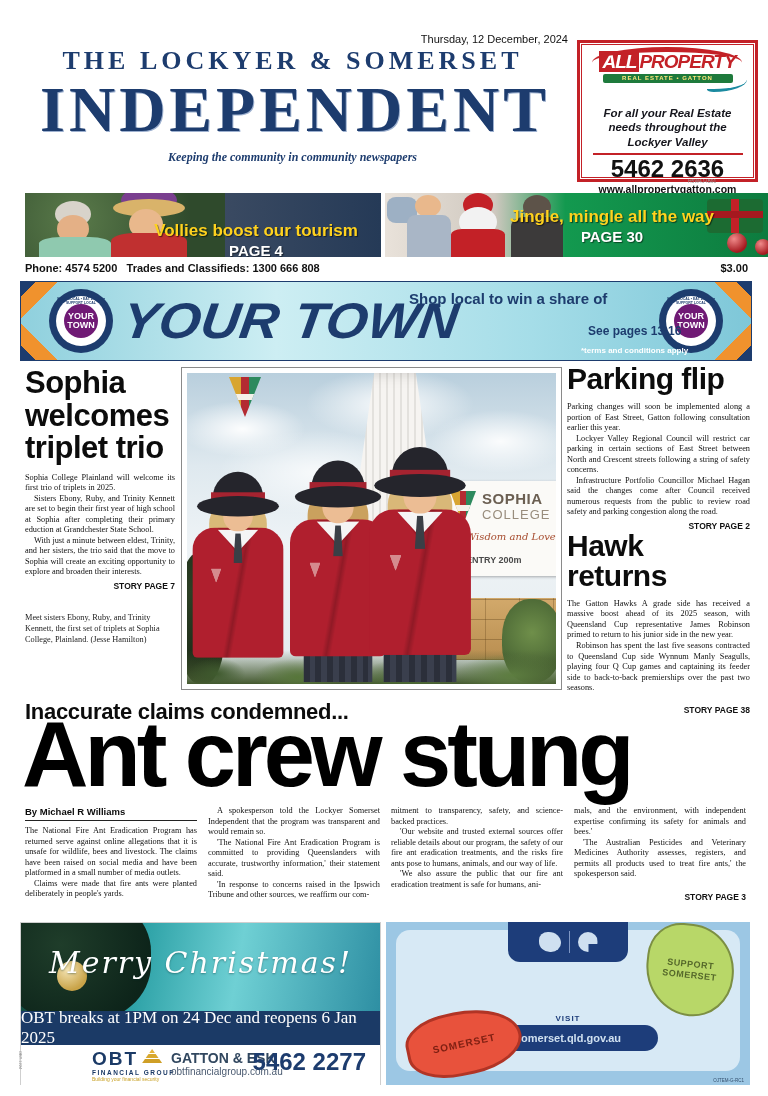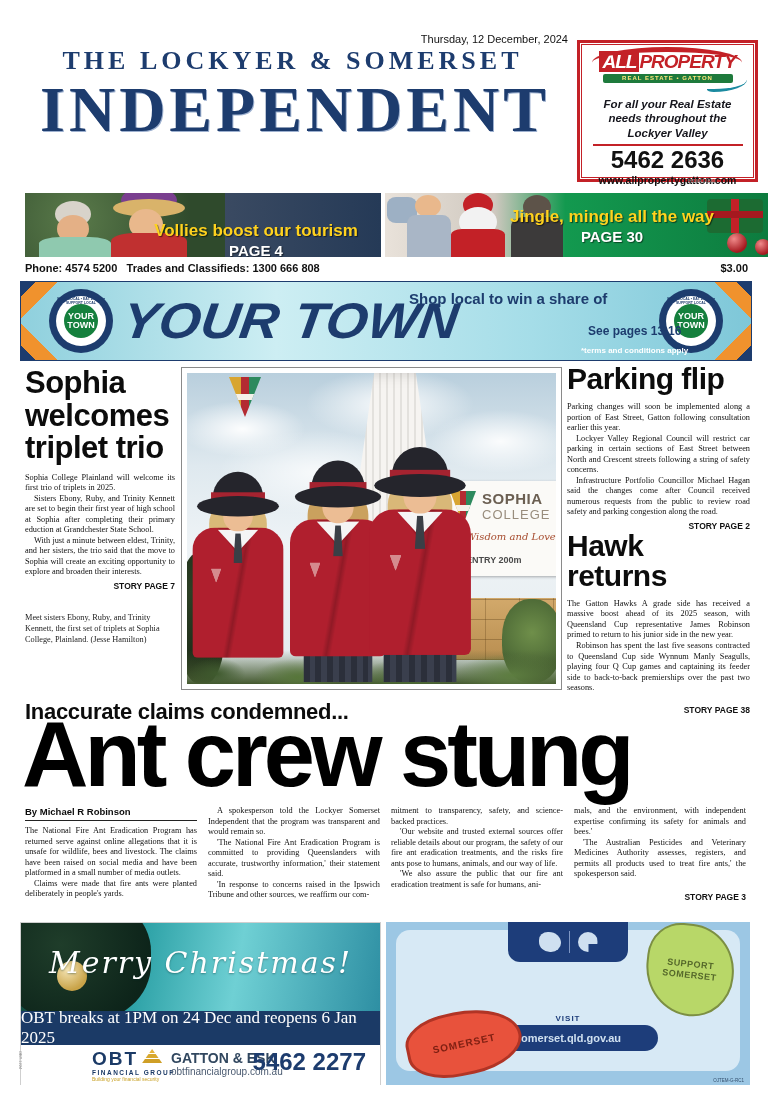--- a/index.html
+++ b/index.html
@@ -20,21 +20,21 @@
          box-shadow:0 0 0 1px #fff inset, 0 0 0 2px #c32127 inset;text-align:center;}
   .ap-roof{position:absolute;top:4px;left:12px;width:150px;height:26px;border-top:5px solid #c32127;
            border-radius:50% 50% 0 0;}
   .ap-brand{margin-top:8px;font-weight:800;font-style:italic;font-size:19px;letter-spacing:-1px;}
   .ap-all{background:#c32127;color:#fff;padding:0 3px;}
   .ap-prop{color:#c32127;}
   .ap-sub{margin:1px auto 0;width:130px;background:#1e7a3c;color:#ffe77a;font:bold 6px/9px "Liberation Sans",sans-serif;
           letter-spacing:1px;border-radius:2px;}
   .ap-swoosh{position:absolute;top:34px;right:8px;width:40px;height:12px;border-bottom:3px solid #1b8aa0;
              border-radius:0 0 100% 20%;}
-  .ap-lines{margin-top:14px;font:italic bold 11.5px/1.25 "Liberation Sans",sans-serif;color:#15151c;}
+  .ap-lines{margin-top:23px;font:italic bold 11.5px/1.25 "Liberation Sans",sans-serif;color:#15151c;}
   .ap-rule{width:150px;height:2px;background:#c32127;margin:4px auto 2px;}
   .ap-phone{font:800 24px/1 "Liberation Sans",sans-serif;color:#111;}
   .ap-web{font:bold 10.5px "Liberation Sans",sans-serif;color:#111;margin-top:2px;}
   .ap-code{top:178px;left:688px;font:5px "Liberation Sans",sans-serif;color:#999;}
 
   
   .promo{top:193px;height:64px;overflow:hidden;color:#fff;}
   .promo-left{left:25px;width:356px;background:linear-gradient(90deg,#55606b 0%,#3d4c63 50%,#253a57 100%);}
   .promo-right{left:385px;width:392px;background:linear-gradient(90deg,#e9e2da 0%,#cfc8bf 28%,#13994f 46%,#0d7a3e 100%);}
   .promo-title{font:800 17px "Liberation Sans",sans-serif;color:#ffd21e;text-shadow:1px 1px 1px rgba(0,0,0,.55);}
@@ -55,21 +55,21 @@
       background:linear-gradient(90deg,#8fd0dd 0%,#cdeef3 35%,#a5dde8 70%,#7ec7d8 100%);overflow:hidden;}
   .yt-corner{position:absolute;width:58px;height:58px;}
   .c-tl{left:0;top:0;background:linear-gradient(135deg,#1d3c6e 10px,#f0922d 10px 26px,rgba(0,0,0,0) 26px);}
   .c-tr{right:0;top:0;background:linear-gradient(225deg,#1d3c6e 10px,#f0922d 10px 26px,rgba(0,0,0,0) 26px);}
   .c-bl{left:0;bottom:0;background:linear-gradient(45deg,#1d3c6e 10px,#f0922d 10px 26px,rgba(0,0,0,0) 26px);}
   .c-br{right:0;bottom:0;background:linear-gradient(315deg,#1d3c6e 10px,#f0922d 10px 26px,rgba(0,0,0,0) 26px);}
   .yt-badge{position:absolute;top:7px;width:64px;height:64px;border-radius:50%;background:#1d3c6e;}
   .yt-badge .ring{position:absolute;inset:7px;border-radius:50%;background:#fff;}
   .yt-badge .ring-text{position:absolute;top:1px;left:0;width:100%;text-align:center;
                        font:bold 3.5px "Liberation Sans",sans-serif;color:#1d3c6e;}
-  .yt-badge .core{position:absolute;inset:15px;border-radius:50%;background:#15803d;color:#fff;
+  .yt-badge .core{position:absolute;inset:15px;border-radius:50%;background:#701a75;color:#fff;
                   display:flex;flex-direction:column;align-items:center;justify-content:center;
                   font:800 9px/1.05 "Liberation Sans",sans-serif;}
   .yt-title{position:absolute;left:102px;top:14px;font:italic 800 50px/1 "Liberation Sans",sans-serif;
             color:#1d3c6e;transform:skewX(-8deg) scaleX(1.08);transform-origin:left;}
   .yt-sub{position:absolute;left:388px;top:8px;font:800 15px "Liberation Sans",sans-serif;color:#1d3c6e;}
   .yt-amount{position:absolute;left:392px;top:24px;font:800 46px/1 "Liberation Sans",sans-serif;color:#f0922d;}
   .yt-ast{font-size:18px;vertical-align:super;}
   .yt-pages{position:absolute;left:567px;top:42px;font:bold 12px "Liberation Sans",sans-serif;color:#1d3c6e;}
   .yt-terms{position:absolute;left:560px;top:64px;font:bold 8px "Liberation Sans",sans-serif;color:#fff;}
 
@@ -215,20 +215,21 @@
 </head>
 <body>
 
 <div class="page">
 
   <div class="abs date">Thursday, 12 December, 2024</div>
 
   <div class="abs masthead">
     <div class="mast-kicker">THE LOCKYER &amp; SOMERSET</div>
     <div class="mast-title">INDEPENDENT</div>
+    <div class="mast-tag">Keeping the community in community newspapers</div>
   </div>
 
   <div class="abs ap-ad">
     <div class="ap-roof"></div>
     <div class="ap-swoosh"></div>
     <div class="ap-brand">
       <span class="ap-all">ALL</span><span class="ap-prop">PROPERTY</span>
     </div>
     <div class="ap-sub">REAL ESTATE • GATTON</div>
     <div class="ap-lines">
@@ -391,21 +392,21 @@
       <p>The Gatton Hawks A grade side has received a massive boost ahead of its 2025 season, with Queensland Cup representative James Robinson primed to return to his junior side in the new year.</p>
       <p>Robinson has spent the last five seasons contracted to Queensland Cup side Wynnum Manly Seagulls, playing four Q Cup games and captaining its feeder side to back-to-back premierships over the past two seasons.</p>
     </div>
   </div>
   <div class="abs story-ref hawk-ref">STORY PAGE 38</div>
 
   <div class="abs kicker">Inaccurate claims condemned...</div>
   <div class="abs big-headline">Ant crew stung</div>
 
   <div class="abs story-col sc1">
-    <div class="byline">By Michael R Robinson</div>
+    <div class="byline">By Michael R Williams</div>
     <div class="body-copy">
       <p>The National Fire Ant Eradication Program has returned serve against online allegations that it is unsafe for wildlife, bees and livestock. The claims have been raised on social media and have been platformed in a small number of media outlets.</p>
       <p>Claims were made that fire ants were planted deliberately in people's yards.</p>
     </div>
   </div>
   <div class="abs story-col sc2">
     <div class="body-copy">
       <p style="text-indent:9px;">A spokesperson told the Lockyer Somerset Independent that the program was transparent and would remain so.</p>
       <p>'The National Fire Ant Eradication Program is committed to providing Queenslanders with accurate, trustworthy information,' their statement said.</p>
       <p>'In response to concerns raised in the Ipswich Tribune and other sources, we reaffirm our com-</p>

